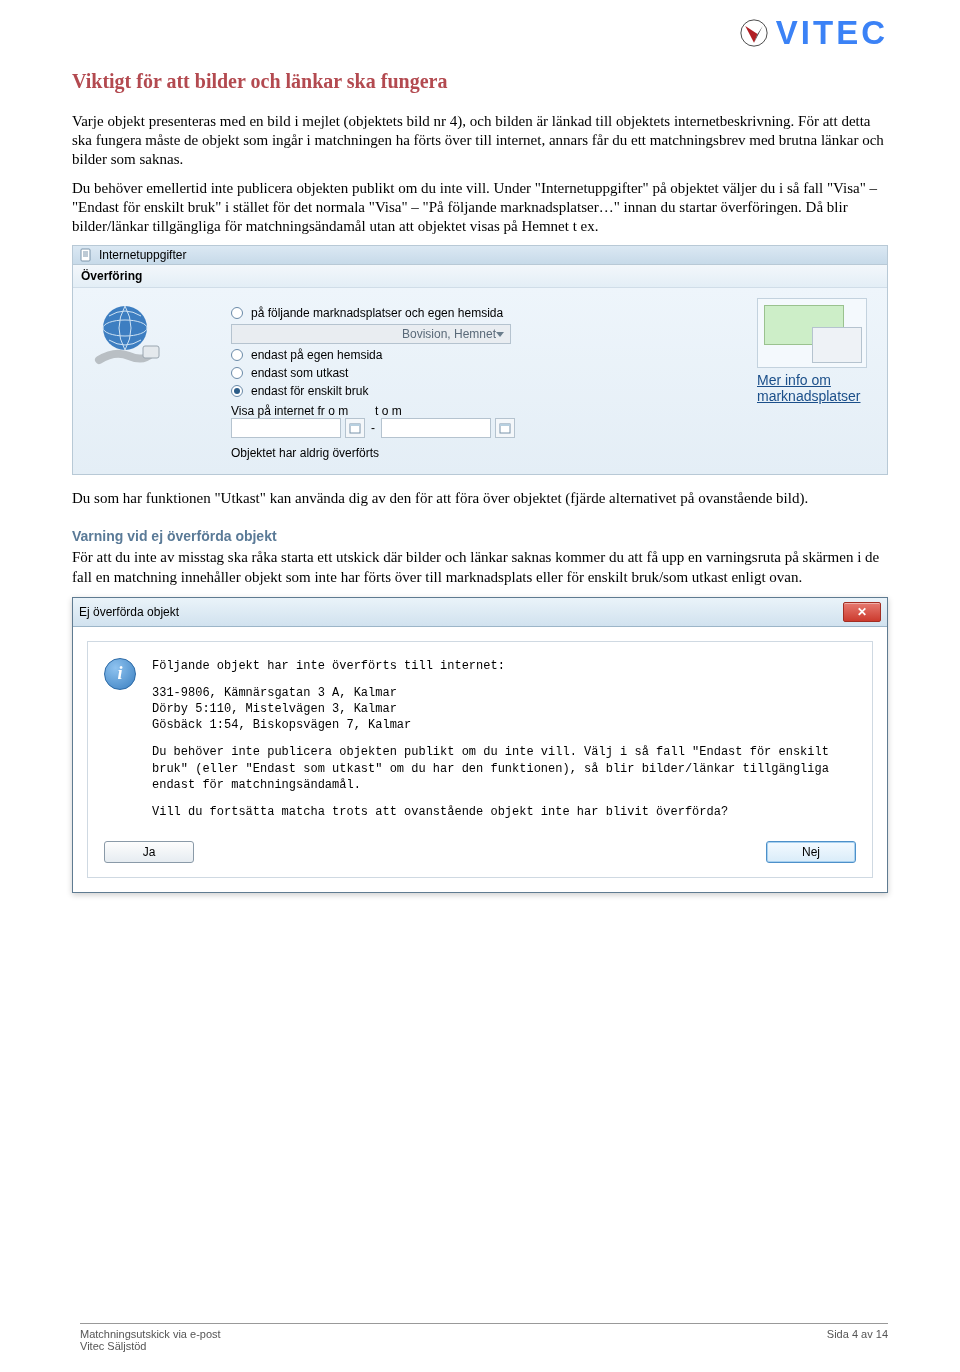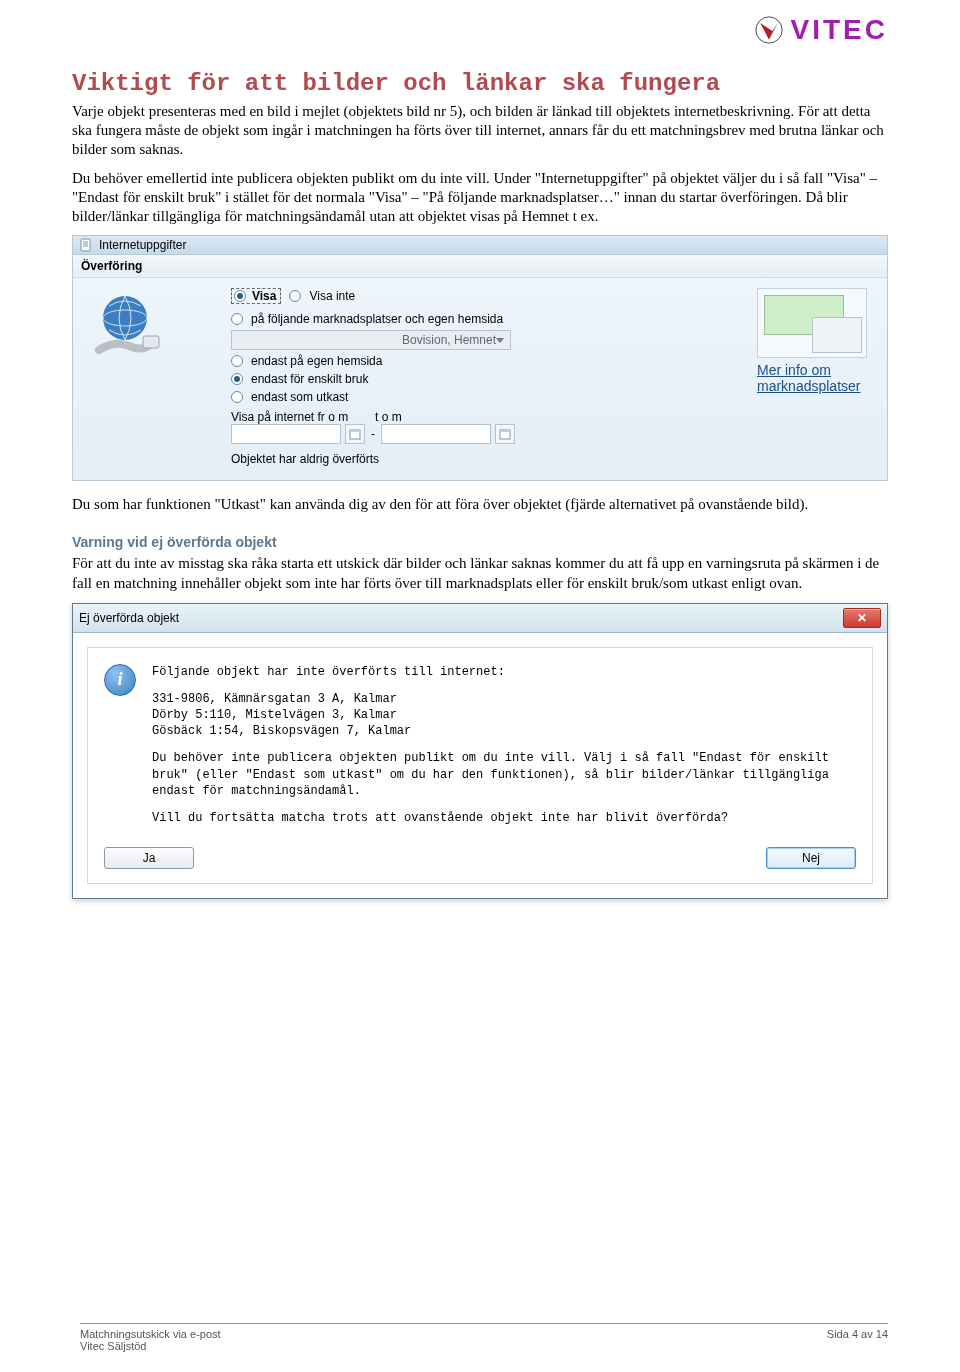--- a/index.html
+++ b/index.html
@@ -15,37 +15,37 @@
     position: absolute;
     top: 14px;
     right: 72px;
     display: flex;
     align-items: center;
     gap: 8px;
   }
   .logo-icon { width: 28px; height: 28px; }
   .logo-text {
     font-family: Arial, sans-serif;
-    font-size: 28px;
+    font-size: 33px;
     font-weight: 700;
     letter-spacing: 3px;
-    color: #a21caf;
+    color: #3b82f6;
   }
   .content {
     position: absolute;
     top: 70px;
     left: 72px;
     width: 816px;
   }
   h1.main {
     color: #b34a50;
-    font-family: Liberation Mono, monospace;
+    font-family: Liberation Serif, serif;
     font-weight: 700;
-    font-size: 24px;
-    margin-bottom: 5px;
+    font-size: 20px;
+    margin-bottom: 19px;
   }
   h2.sub {
     color: #5a7a97;
     font-family: Verdana, Arial, sans-serif;
     font-weight: 700;
     font-size: 14px;
     margin-top: 20px;
     margin-bottom: 4px;
   }
   p {
@@ -200,21 +200,21 @@
   <svg class="logo-icon" viewBox="0 0 32 32">
     <circle cx="16" cy="16" r="15" fill="#fff" stroke="#333" stroke-width="1"></circle>
     <path d="M6 8 L16 27 L20 17 Z" fill="#b11f24"></path>
     <path d="M20 17 L16 27 L26 8 Z" fill="#3a3a3a"></path>
   </svg>
   <span class="logo-text">VITEC</span>
 </div>
 
 <div class="content">
   <h1 class="main">Viktigt för att bilder och länkar ska fungera</h1>
-  <p>Varje objekt presenteras med en bild i mejlet (objektets bild nr 5), och bilden är länkad till objektets internetbeskrivning. För att detta ska fungera måste de objekt som ingår i matchningen ha förts över till internet, annars får du ett matchningsbrev med brutna länkar och bilder som saknas.</p>
+  <p>Varje objekt presenteras med en bild i mejlet (objektets bild nr 4), och bilden är länkad till objektets internetbeskrivning. För att detta ska fungera måste de objekt som ingår i matchningen ha förts över till internet, annars får du ett matchningsbrev med brutna länkar och bilder som saknas.</p>
   <p>Du behöver emellertid inte publicera objekten publikt om du inte vill. Under "Internetuppgifter" på objektet väljer du i så fall "Visa" – "Endast för enskilt bruk" i stället för det normala "Visa" – "På följande marknadsplatser…" innan du startar överföringen. Då blir bilder/länkar tillgängliga för matchningsändamål utan att objektet visas på Hemnet t ex.</p>
 
   <div class="panel1">
     <div class="panel1-header">
       <svg width="14" height="14" viewBox="0 0 14 14">
         <rect x="2" y="1" width="9" height="12" rx="1" fill="#fff" stroke="#7a94aa"></rect>
         <line x1="4" y1="4" x2="9" y2="4" stroke="#7a94aa"></line>
         <line x1="4" y1="6" x2="9" y2="6" stroke="#7a94aa"></line>
         <line x1="4" y1="8" x2="9" y2="8" stroke="#7a94aa"></line>
       </svg>
@@ -227,47 +227,39 @@
           <circle cx="40" cy="30" r="22" fill="#3d7ec1"></circle>
           <ellipse cx="40" cy="30" rx="22" ry="8" fill="none" stroke="#cfe3f4" stroke-width="1"></ellipse>
           <path d="M24 18 Q40 8 56 18" fill="none" stroke="#cfe3f4" stroke-width="1"></path>
           <path d="M24 42 Q40 52 56 42" fill="none" stroke="#cfe3f4" stroke-width="1"></path>
           <path d="M40 8 Q28 30 40 52 Q52 30 40 8" fill="none" stroke="#cfe3f4" stroke-width="1"></path>
           <path d="M14 62 Q30 52 44 58 Q58 64 66 56" fill="none" stroke="#b9bfc4" stroke-width="8" stroke-linecap="round"></path>
           <rect x="58" y="48" width="16" height="12" rx="2" fill="#e4e9ed" stroke="#9aa6b0"></rect>
         </svg>
       </div>
       <div class="panel1-mid">
-        <div class="row">
-          <span class="boxed-radio">
-            <span class="radio-ring sel"></span>
-            <span>Visa</span>
-          </span>
-          <span class="radio-ring"></span>
-          <span>Visa inte</span>
-        </div>
         <div class="row" style="margin-top:8px;">
           <span class="radio-ring"></span>
           <span>på följande marknadsplatser och egen hemsida</span>
         </div>
         <div class="dropdown">
           <span>Bovision, Hemnet</span>
           <span class="tri-down"></span>
         </div>
         <div class="row">
           <span class="radio-ring"></span>
           <span>endast på egen hemsida</span>
         </div>
         <div class="row">
+          <span class="radio-ring"></span>
+          <span>endast som utkast</span>
+        </div>
+        <div class="row">
           <span class="radio-ring sel"></span>
           <span>endast för enskilt bruk</span>
-        </div>
-        <div class="row">
-          <span class="radio-ring"></span>
-          <span>endast som utkast</span>
         </div>
         <div class="label-row">
           <div>Visa på internet fr o m</div>
           <div>t o m</div>
         </div>
         <div class="row" style="gap:6px;">
           <div class="datebox">
             <div class="dateinput"></div>
             <div class="cal-btn">
               <svg width="12" height="12" viewBox="0 0 12 12">

